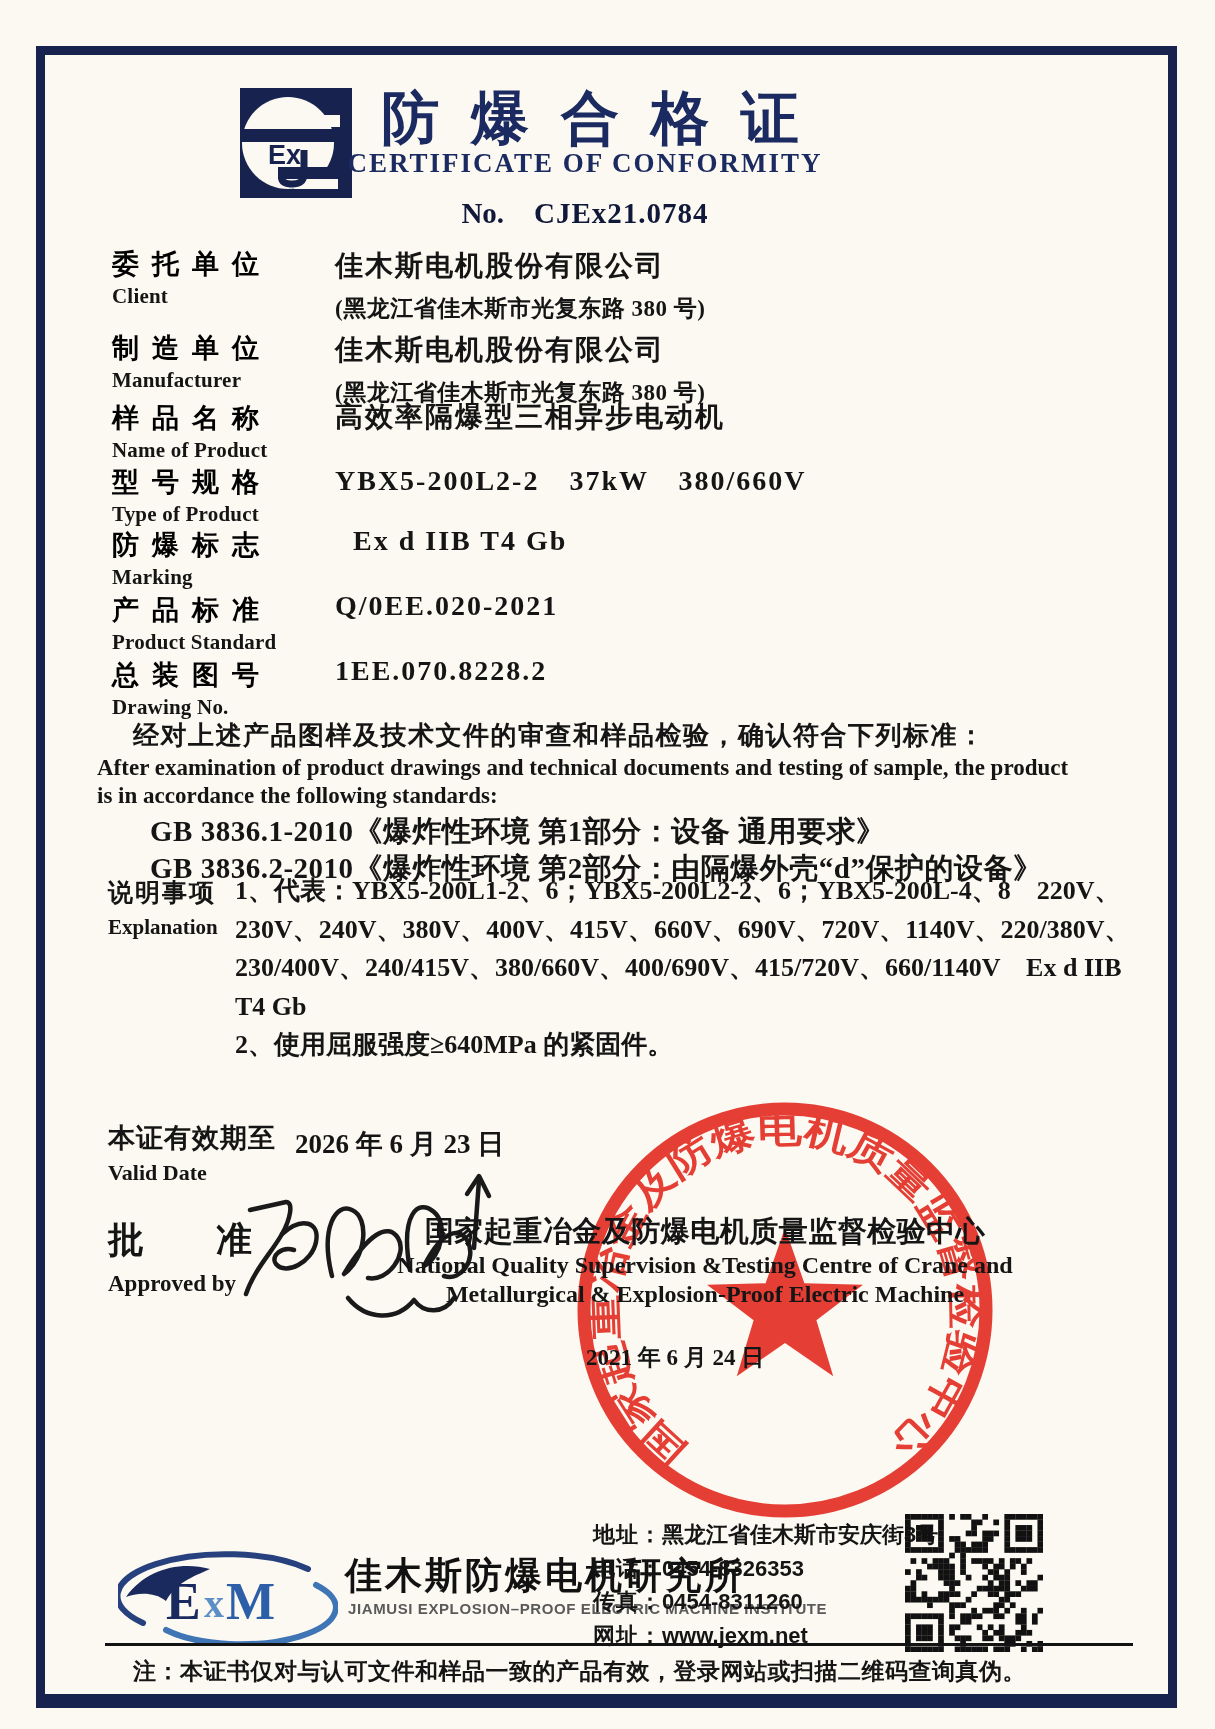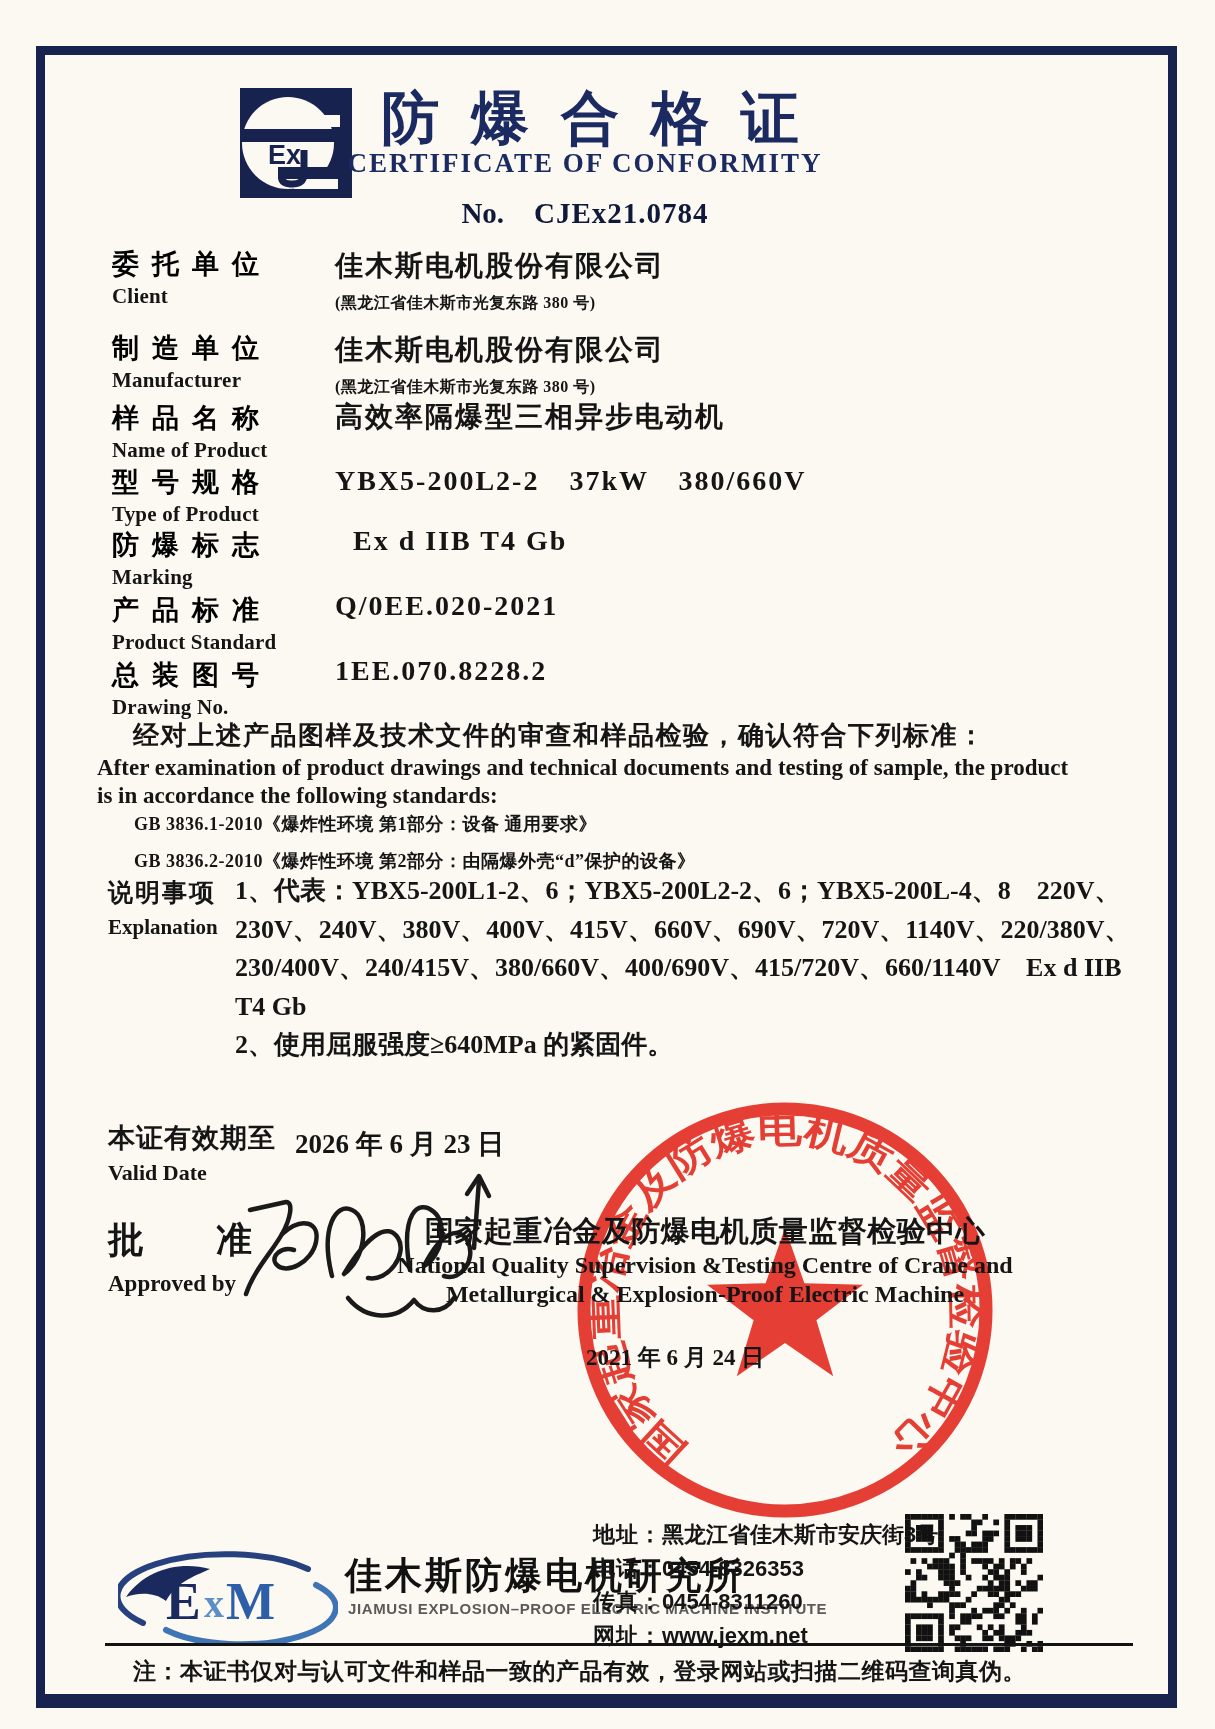--- a/index.html
+++ b/index.html
@@ -23,25 +23,25 @@
   .title-cn{left:250px; top:80px; width:680px; font-size:58px; font-weight:bold;
     letter-spacing:0.55em; text-indent:0.55em; color:#1b2a60;}
   .title-en{left:230px; top:148px; width:710px; font-size:27px; font-weight:bold;
     letter-spacing:2px; color:#1b2a60;}
   .cert-no{left:230px; top:197px; width:710px; font-size:29px; font-weight:bold; color:#10193a;}
   .cert-no .num{margin-left:30px; letter-spacing:1px;}
 
   .flabel-cn{font-size:27px; font-weight:bold; letter-spacing:13px; color:#000;}
   .flabel-en{font-size:21px; font-weight:bold; margin-top:2px; letter-spacing:0.2px;}
   .fval{font-size:28px; font-weight:bold; letter-spacing:2px;}
-  .fnote{font-size:16px; font-weight:bold; letter-spacing:0.5px; margin-top:8px;}
+  .fnote{font-size:23px; font-weight:bold; letter-spacing:0.5px; margin-top:8px;}
 
   .stmt-cn{left:97px; top:718px; font-size:26px; font-weight:bold; letter-spacing:1.5px;margin-left:36px;}
   .stmt-en{left:97px; font-size:23px; font-weight:bold;}
-  .gb{left:134px; font-size:18px; font-weight:bold; letter-spacing:0.5px;}
+  .gb{left:150px; font-size:29px; font-weight:bold; letter-spacing:0.5px;}
 
   .expl-lines{left:235px; top:872px; font-size:26px; font-weight:bold; line-height:38.5px;}
   .expl-lines div{white-space:pre;}
 
   .sig-svg{left:228px; top:1158px;}
   .seal-svg{left:563px; top:1093px; z-index:1;}
   .authority{z-index:2;}
 
   .inst-cn{left:345px; top:1551px; font-size:37px; font-weight:bold; letter-spacing:3px;
     font-family:"Liberation Sans", sans-serif; color:#111;}

